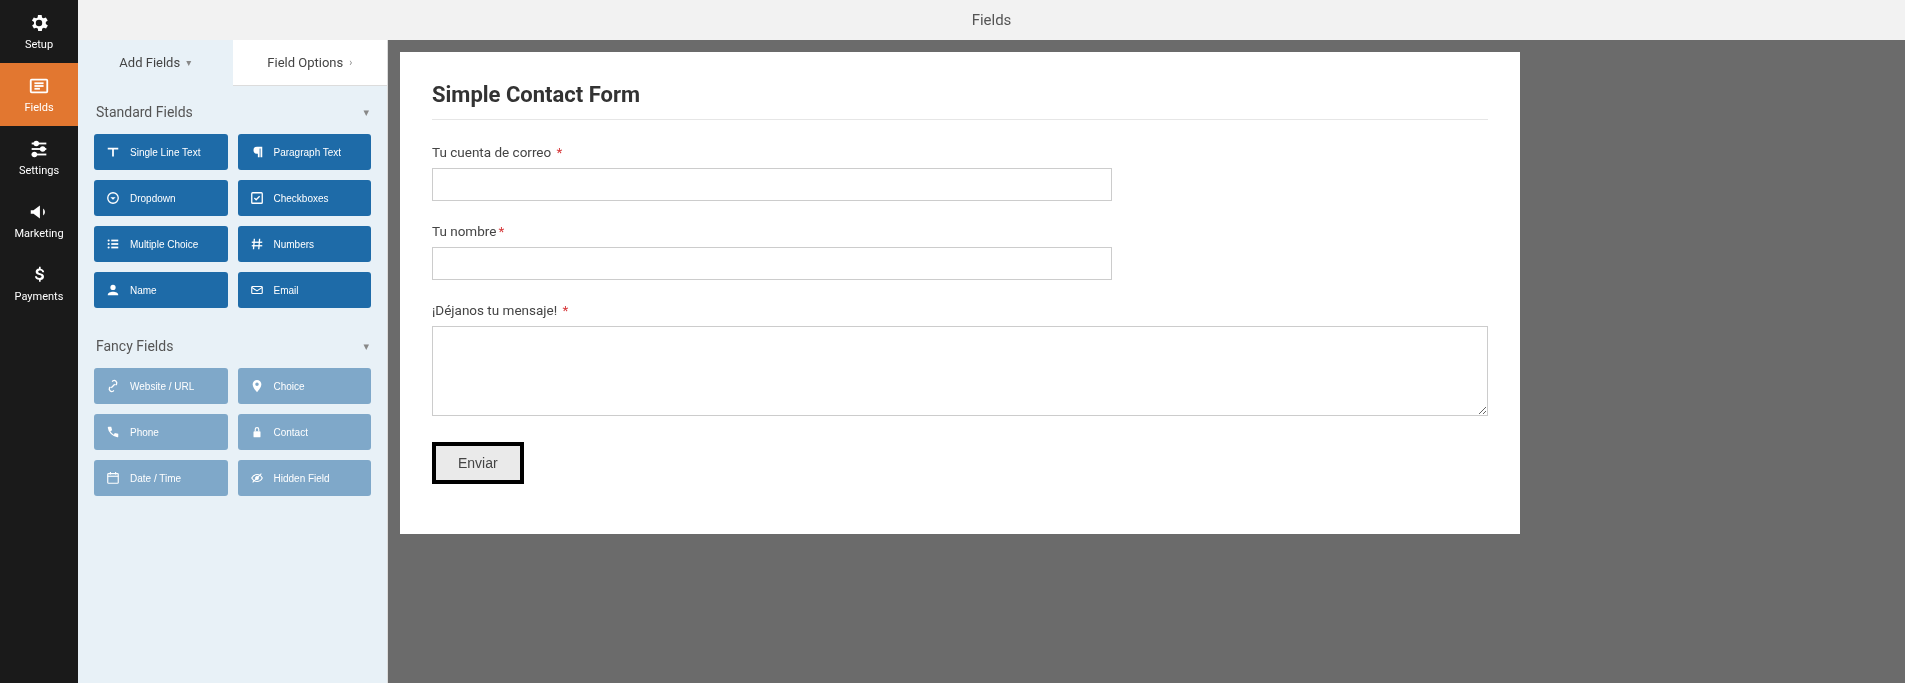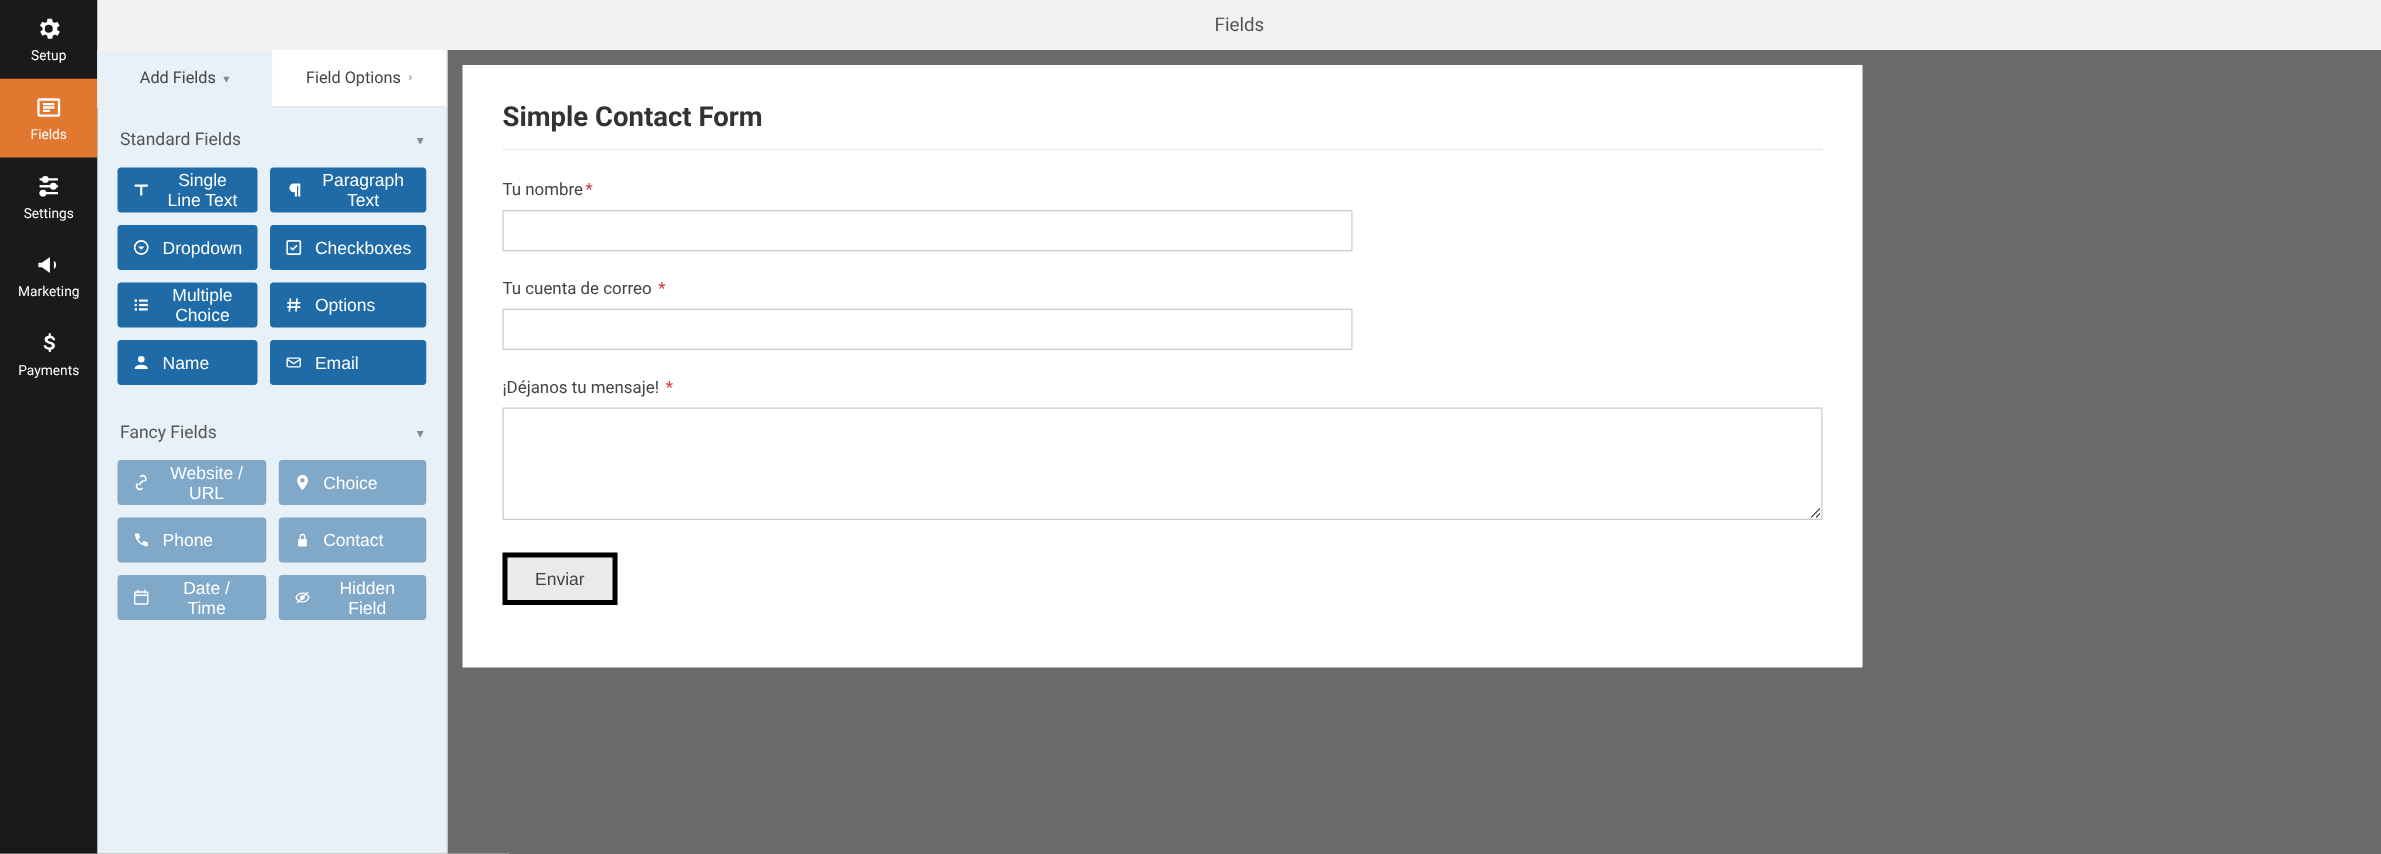--- a/index.html
+++ b/index.html
@@ -37,21 +37,21 @@
   background: #f2f2f2;
   display: flex;
   align-items: center;
   justify-content: center;
   color: #555;
   font-size: 15px;
 }
 .content-wrap { flex:1; display:flex; background:#6b6b6b; }
 
 .left-panel {
-  width: 280px;
+  width: 310px;
   background: #e8f1f7;
   display: flex;
   flex-direction: column;
   border-right: 1px solid #dcdcdc;
 }
 .tabs {
   display:flex;
   height: 46px;
   background:#fff;
 }
@@ -90,21 +90,21 @@
 }
 .field-btn {
   background:#1e6ba8;
   color:#fff;
   border:none;
   border-radius:3px;
   height:36px;
   display:flex;
   align-items:center;
   padding:0 12px;
-  font-size:14px;
+  font-size:10px;
   gap:10px;
   cursor:pointer;
 }
 .field-btn.faded { background:#7fa8c9; }
 .field-btn .fic { width:14px; height:14px; display:flex;align-items:center;justify-content:center; flex:0 0 14px; }
 
 .canvas-wrap {
   flex:1;
   padding:12px;
   overflow:auto;
@@ -277,21 +277,21 @@
           </button>
           <button class="field-btn">
             <span class="fic">
                 <svg viewBox="0 0 16 16" width="14" height="14" fill="none" stroke="#fff" stroke-width="1.5">
                   <line x1="5" y1="2" x2="4" y2="14"></line>
                   <line x1="11" y1="2" x2="10" y2="14"></line>
                   <line x1="2" y1="6" x2="14" y2="6"></line>
                   <line x1="2" y1="10" x2="14" y2="10"></line>
                 </svg>
               </span>
-            <span>Options</span>
+            <span>Numbers</span>
           </button>
           <button class="field-btn">
             <span class="fic">
                 <svg viewBox="0 0 16 16" width="14" height="14" fill="#fff">
                   <circle cx="8" cy="5" r="3"></circle>
                   <path d="M2 14c0-3 3-4 6-4s6 1 6 4z"></path>
                 </svg>
               </span>
             <span>Name</span>
           </button>
@@ -368,26 +368,26 @@
         </div>
       </div>
     </div>
 
     <div class="canvas-wrap">
       <div class="canvas">
         <div class="form-title">Simple Contact Form</div>
         <hr class="divider">
 
         <div class="form-field">
+          <label><span>Tu cuenta de correo</span> <span class="req">*</span></label>
+          <input type="text" style="">
+        </div>
+
+        <div class="form-field">
           <label><span>Tu nombre</span><span class="req">*</span></label>
-          <input type="text" style="">
-        </div>
-
-        <div class="form-field">
-          <label><span>Tu cuenta de correo</span> <span class="req">*</span></label>
           <input type="text" style="">
         </div>
 
         <div class="form-field">
           <label><span>¡Déjanos tu mensaje!</span> <span class="req">*</span></label>
           <textarea style=""></textarea>
         </div>
 
         <button class="submit-btn">Enviar</button>
       </div>

